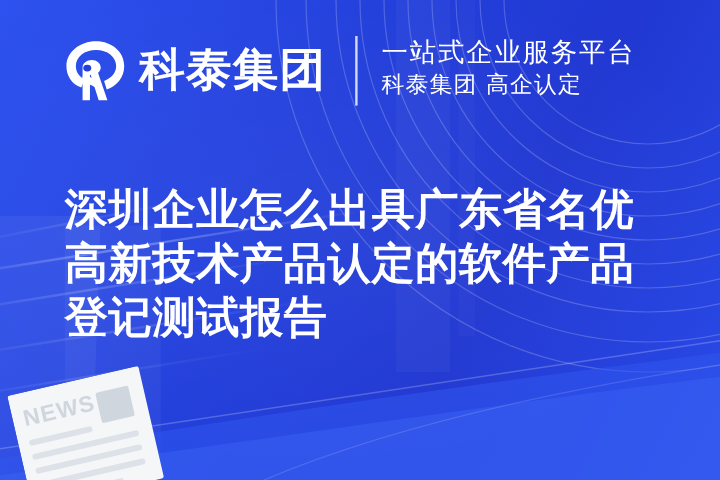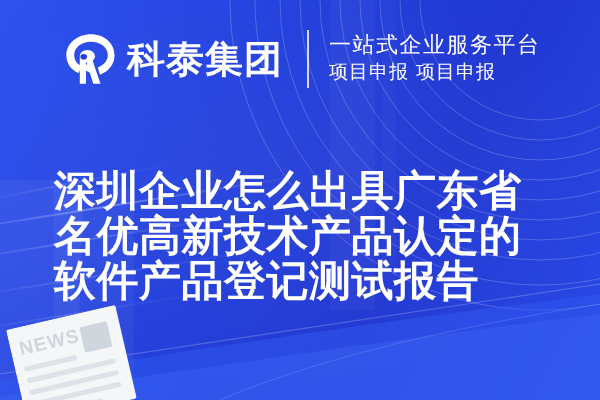--- a/index.html
+++ b/index.html
@@ -85,21 +85,21 @@
   }
   .bg-vignette {
     position: absolute;
     inset: 0;
     background: radial-gradient(ellipse 520px 300px at 44% 46%, rgba(255,255,255,0.045) 0%, rgba(255,255,255,0) 70%);
   }
 
   
   .header {
     position: absolute;
-    left: 63px;
+    left: 52px;
     top: 26px;
     display: flex;
     align-items: center;
     height: 66px;
   }
   .logo-mark {
     width: 56px;
     height: 56px;
     flex: 0 0 56px;
     margin-right: 8px;
@@ -140,24 +140,24 @@
     letter-spacing: 1px;
     white-space: nowrap;
     margin-top: 2px;
     font-family: "DejaVu Serif", "Liberation Serif", serif;
   }
 
   
   .headline {
     position: absolute;
     left: 54px;
-    top: 168px;
+    top: 152px;
     width: 500px;
     color: #ffffff;
-    font-size: 42px;
+    font-size: 36px;
     font-weight: bold;
     line-height: 45px;
     letter-spacing: 0.5px;
     font-family: "Liberation Sans", "DejaVu Sans", sans-serif;
   }
 
   
   .news-card {
     position: absolute;
     left: 6px;
@@ -217,21 +217,21 @@
       <ellipse cx="37" cy="46" rx="6" ry="5" fill="#2340dc"></ellipse>
       <path fill="#ffffff" d="M30 58c10 0 19 3 25 9l-6 8c-5-4-12-6-19-6v-11Z"></path>
     </svg>
 
     <div class="brand-name">科泰集团</div>
 
     <div class="divider"></div>
 
     <div class="tagline">
       <div class="tagline-main">一站式企业服务平台</div>
-      <div class="tagline-sub">项目申报 项目申报</div>
+      <div class="tagline-sub">科泰集团 高企认定</div>
     </div>
   </div>
 
   <div class="headline">深圳企业怎么出具广东省名优高新技术产品认定的软件产品登记测试报告</div>
 
   <svg class="news-card" viewBox="0 0 118 100">
     <rect x="0" y="0" width="112" height="96" rx="2" fill="#f4f6f8"></rect>
     <text x="9" y="28" font-family="'Liberation Sans','DejaVu Sans',sans-serif" font-size="19" font-weight="bold" fill="#cfd6de" letter-spacing="1">NEWS</text>
     <rect x="72" y="14" width="28" height="26" rx="2" fill="#cfd6de"></rect>
     <rect x="9" y="40" width="54" height="5" rx="2.5" fill="#dde2e8"></rect>

